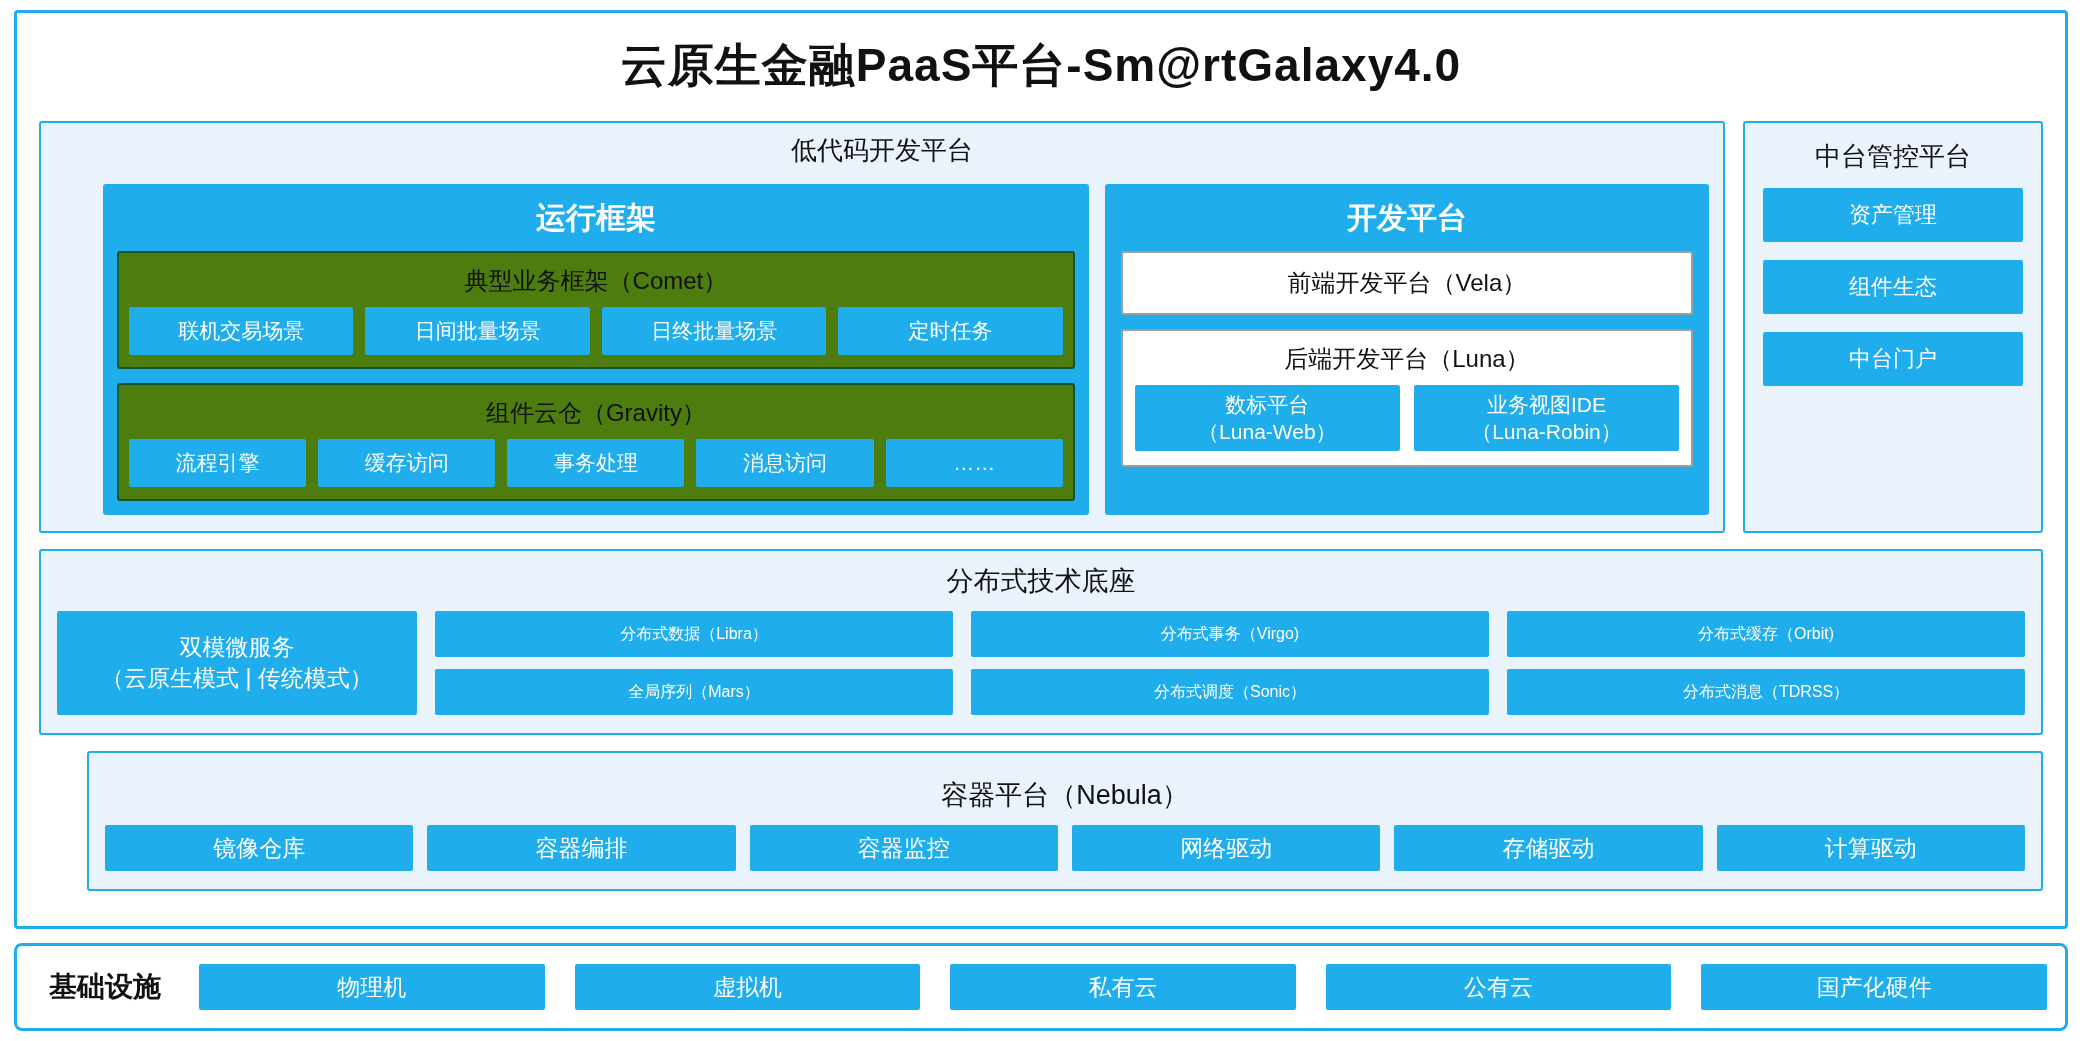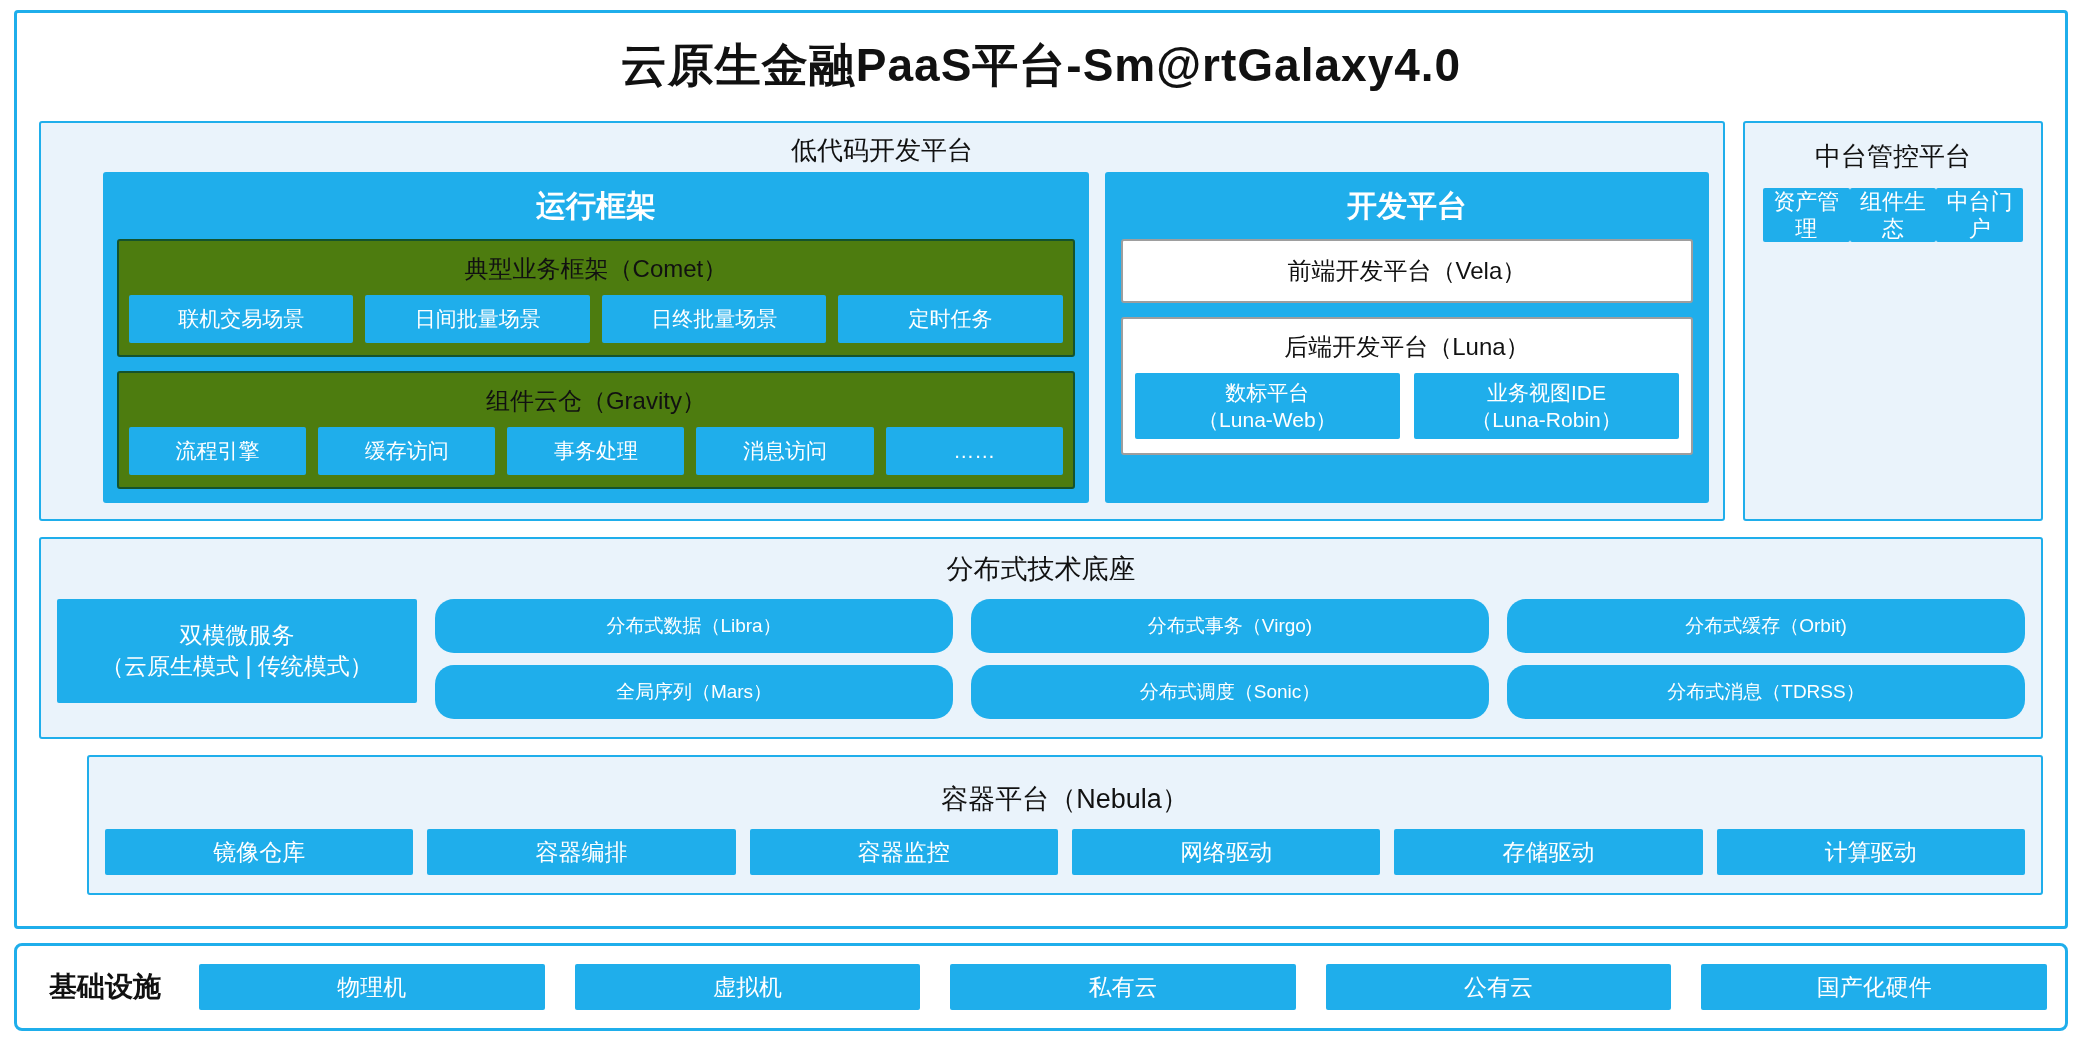--- a/index.html
+++ b/index.html
@@ -69,21 +69,21 @@
   .panel {
     background: #EAF3FB;
     border: 2px solid #1FAEEB;
     border-radius: 3px;
     box-sizing: border-box;
   }
   .panel-title {
     text-align: center;
     font-size: 26px;
     color: #111;
-    padding: 10px 0 4px 0;
+    padding: 10px 0 16px 0;
   }
 
   .lowcode {
     flex: 1 1 auto;
     padding: 0 14px 16px 14px;
     display: flex;
     flex-direction: column;
   }
   .lowcode-inner {
     display: flex;
@@ -165,21 +165,21 @@
 
   
   .console {
     width: 300px;
     flex: 0 0 300px;
     padding: 0 18px 18px 18px;
     display: flex;
     flex-direction: column;
   }
   .console .panel-title { font-size: 26px; padding: 16px 0 14px 0; }
-  .console-chips { display: flex; flex-direction: row; gap: 0; }
+  .console-chips { display: flex; flex-direction: column; gap: 18px; }
   .console-chips > .chip { height: 54px; font-size: 22px; }
 
   
   .dist {
     padding: 0 16px 18px 16px;
   }
   .dist .panel-title { font-size: 27px; padding: 12px 0 12px 0; }
   .dist-grid {
     display: flex;
     gap: 18px;
@@ -191,21 +191,21 @@
     flex-direction: column;
     font-size: 23px;
     line-height: 1.35;
   }
   .dist-col {
     flex: 1 1 0;
     display: flex;
     flex-direction: column;
     gap: 12px;
   }
-  .dist-col > .chip { height: 54px; font-size: 19px; border-radius: 19px; }
+  .dist-col > .chip { height: 46px; font-size: 16px; }
 
   
   .container-plat { padding: 12px 16px 18px 16px; margin-left: 48px; }
   .container-plat .panel-title { font-size: 27px; padding: 12px 0 12px 0; }
   .cp-chips { display: flex; gap: 14px; }
   .cp-chips > .chip { flex: 1 1 0; height: 46px; font-size: 23px; }
 
   
   .infra {
     border: 3px solid #1FAEEB;

